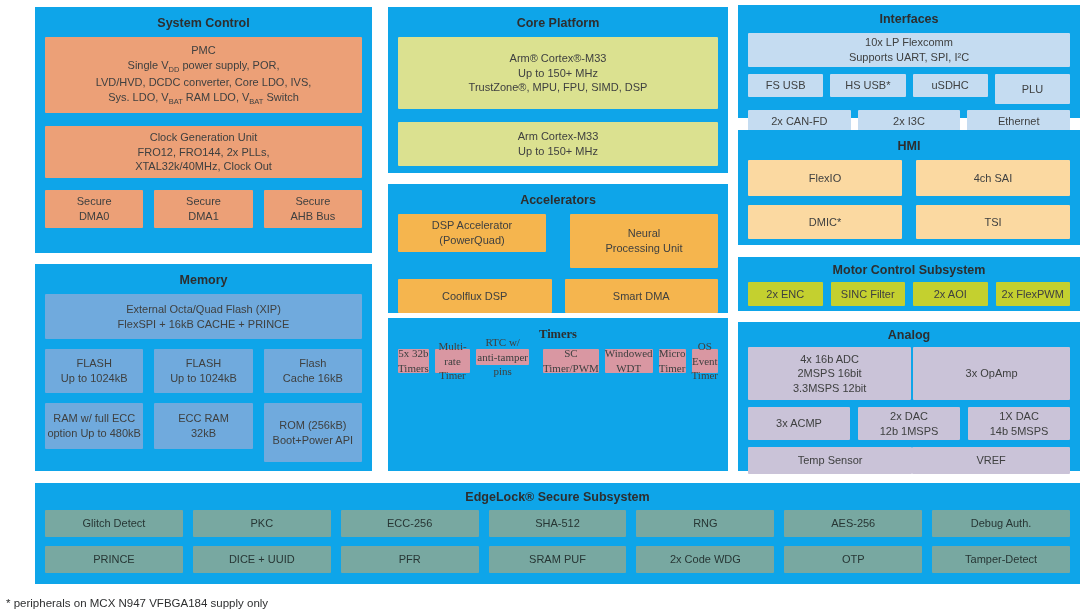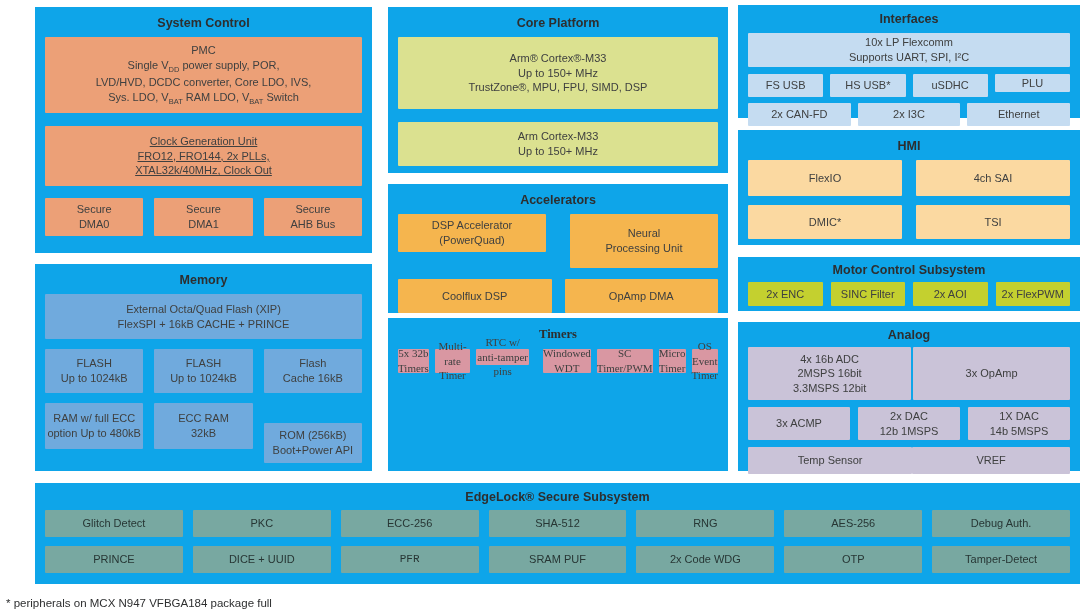--- a/index.html
+++ b/index.html
@@ -49,21 +49,21 @@
 <div id="stage">
 
   <div class="panel" id="p-system">
     <div class="ptitle">System Control</div>
     <div class="block c-orange" style="height:76px;">
       <span class="ln">PMC</span>
       <span class="ln"><span>Single V</span><sub>DD</sub><span> power supply, POR,</span></span>
       <span class="ln">LVD/HVD, DCDC converter, Core LDO, IVS,</span>
       <span class="ln"><span>Sys. LDO, V</span><sub>BAT</sub><span> RAM LDO, V</span><sub>BAT</sub><span> Switch</span></span>
     </div>
-    <div class="block c-orange" style="height:60px; margin-top:13px;text-decoration:underline;">
+    <div class="block c-orange" style="height:52px; margin-top:13px;">
       <span class="ln">Clock Generation Unit</span>
       <span class="ln">FRO12, FRO144, 2x PLLs,</span>
       <span class="ln">XTAL32k/40MHz, Clock Out</span>
     </div>
     <div class="row" style="margin-top:12px; gap:11px;">
       <div class="block c-orange" style="height:38px; flex:1;">
         <span class="ln">Secure</span>
         <span class="ln">DMA0</span>
       </div>
       <div class="block c-orange" style="height:38px; flex:1;">
@@ -99,21 +99,21 @@
     </div>
     <div class="row" style="margin-top:10px; gap:11px;">
       <div class="block c-blue" style="height:46px; flex:1;">
         <span class="ln">RAM w/ full ECC</span>
         <span class="ln">option Up to 480kB</span>
       </div>
       <div class="block c-blue" style="height:46px; flex:1;">
         <span class="ln">ECC RAM</span>
         <span class="ln">32kB</span>
       </div>
-      <div class="block c-blue" style="height:40px; flex:1;margin-top:20px;">
+      <div class="block c-blue" style="height:59px; flex:1;">
         <span class="ln">ROM (256kB)</span>
         <span class="ln">Boot+Power API</span>
       </div>
     </div>
   </div>
 
   <div class="panel" id="p-core">
     <div class="ptitle">Core Platform</div>
     <div class="block c-yg" style="height:72px;">
       <span class="ln">Arm® Cortex®-M33</span>
@@ -136,45 +136,45 @@
       <div class="block c-amber" style="height:54px; flex:1;">
         <span class="ln">Neural</span>
         <span class="ln">Processing Unit</span>
       </div>
     </div>
     <div class="row" style="margin-top:11px; gap:13px;">
       <div class="block c-amber" style="height:34px; flex:1;">
         <span class="ln">Coolflux DSP</span>
       </div>
       <div class="block c-amber" style="height:34px; flex:1;">
-        <span class="ln">OpAmp DMA</span>
+        <span class="ln">Smart DMA</span>
       </div>
     </div>
   </div>
 
   <div class="panel" id="p-timers">
     <div class="ptitle">Timers</div>
     <div class="row" style="gap:14px;">
       <div class="col" style="flex:1; gap:6px;">
         <div class="block c-pink" style="height:24px;">
             <span class="ln">5x 32b Timers</span>
           </div>
         <div class="block c-pink" style="height:24px;">
             <span class="ln">Multi-rate Timer</span>
           </div>
         <div class="block c-pink" style="height:16px;">
             <span class="ln">RTC w/ anti-tamper pins</span>
           </div>
       </div>
       <div class="col" style="flex:1; gap:6px;">
         <div class="block c-pink" style="height:24px;">
+            <span class="ln">SC Timer/PWM</span>
+          </div>
+        <div class="block c-pink" style="height:24px;">
             <span class="ln">Windowed WDT</span>
-          </div>
-        <div class="block c-pink" style="height:24px;">
-            <span class="ln">SC Timer/PWM</span>
           </div>
         <div class="block c-pink" style="height:24px;">
             <span class="ln">Micro Timer</span>
           </div>
         <div class="block c-pink" style="height:24px;">
             <span class="ln">OS Event Timer</span>
           </div>
       </div>
     </div>
   </div>
@@ -188,21 +188,21 @@
     <div class="row" style="margin-top:7px; gap:7px;">
       <div class="block c-lblue" style="height:23px; flex:1;">
           <span class="ln">FS USB</span>
         </div>
       <div class="block c-lblue" style="height:23px; flex:1;">
           <span class="ln">HS USB*</span>
         </div>
       <div class="block c-lblue" style="height:23px; flex:1;">
           <span class="ln">uSDHC</span>
         </div>
-      <div class="block c-lblue" style="height:18px; flex:1;">
+      <div class="block c-lblue" style="height:30px; flex:1;">
           <span class="ln">PLU</span>
         </div>
     </div>
     <div class="row" style="margin-top:6px; gap:7px;">
       <div class="block c-lblue" style="height:23px; flex:1;">
           <span class="ln">2x CAN-FD</span>
         </div>
       <div class="block c-lblue" style="height:23px; flex:1;">
           <span class="ln">2x I3C</span>
         </div>
@@ -310,33 +310,33 @@
           <span class="ln">Debug Auth.</span>
         </div>
     </div>
     <div class="row" style="margin-top:9px; gap:10px;">
       <div class="block c-teal" style="height:27px; flex:1;">
           <span class="ln">PRINCE</span>
         </div>
       <div class="block c-teal" style="height:27px; flex:1;">
           <span class="ln">DICE + UUID</span>
         </div>
-      <div class="block c-teal" style="height:27px; flex:1;font-family:Liberation Mono, monospace;">
+      <div class="block c-teal" style="height:27px; flex:1;">
           <span class="ln">PFR</span>
         </div>
       <div class="block c-teal" style="height:27px; flex:1;">
           <span class="ln">SRAM PUF</span>
         </div>
       <div class="block c-teal" style="height:27px; flex:1;">
           <span class="ln">2x Code WDG</span>
         </div>
       <div class="block c-teal" style="height:27px; flex:1;">
           <span class="ln">OTP</span>
         </div>
       <div class="block c-teal" style="height:27px; flex:1;">
           <span class="ln">Tamper-Detect</span>
         </div>
     </div>
   </div>
 
-  <div id="footnote">* peripherals on MCX N947 VFBGA184 package full</div>
+  <div id="footnote">* peripherals on MCX N947 VFBGA184 supply only</div>
 
 </div>
 
 </body></html>

